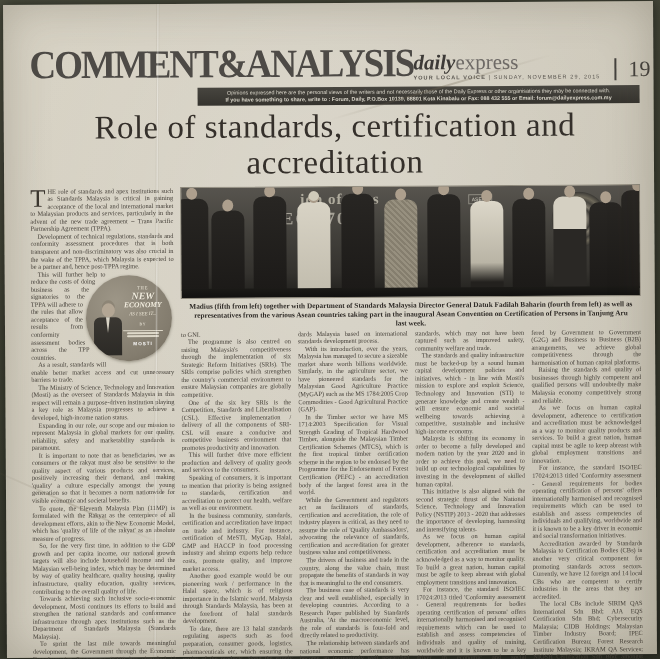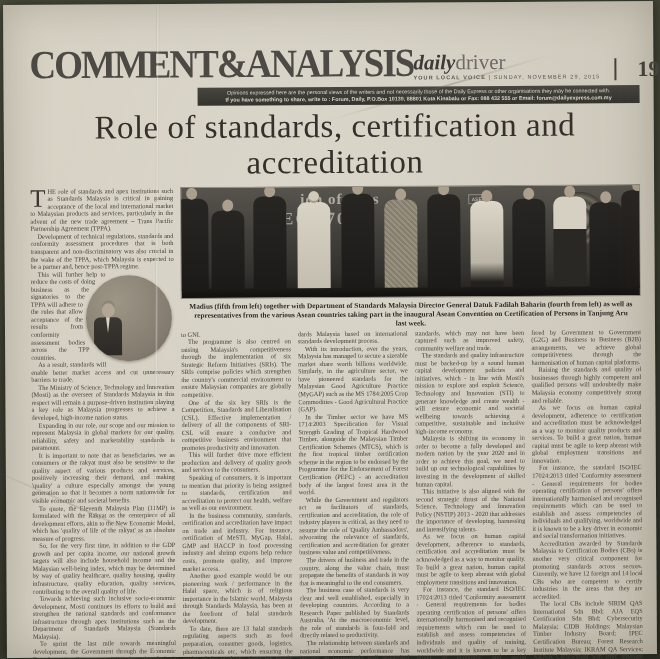--- a/index.html
+++ b/index.html
@@ -26,21 +26,21 @@
   
   .hdr{display:flex;align-items:flex-end;height:46px;}
   .section-title{font-size:37px;font-weight:700;letter-spacing:-2px;color:#4d4a46;
     line-height:36px;transform:scaleY(1.08);transform-origin:bottom left;white-space:nowrap;}
   .masthead{margin-left:auto;margin-right:14px;text-align:left;padding-bottom:2px;}
   .mh-name{font-family:"Liberation Serif",serif;font-size:21px;line-height:20px;color:#4a4744;}
   .mh-name .b{font-weight:700;color:#3d3a37;font-style:italic;}
   .mh-name .l{font-weight:400;color:#6e6a66;}
   .mh-tag{font-family:"Liberation Sans",sans-serif;font-size:5.5px;letter-spacing:1.1px;color:#5a5650;margin-top:2px;white-space:nowrap;}
   .mh-tag .bold{font-weight:700;}
-  .pageno{font-size:22px;font-weight:700;color:#45423e;border-left:2px solid #45423e;padding-left:21px;line-height:22px;margin-bottom:1px;}
+  .pageno{font-size:22px;font-weight:400;color:#45423e;border-left:2px solid #45423e;padding-left:12px;line-height:22px;margin-bottom:1px;}
 
   
   .notice{margin:4px 0 0 168px;background:linear-gradient(180deg,#47453f,#35332e);
     color:#d8d4c8;font-family:"Liberation Sans",sans-serif;font-size:5.4px;line-height:6.8px;
     text-align:center;padding:2px 6px;}
   .notice .em{font-weight:700;}
 
   
   .headline{text-align:center;font-size:33px;line-height:36px;color:#35302b;
     letter-spacing:.5px;margin-top:3px;font-weight:400;}
@@ -109,21 +109,21 @@
 </style>
 </head>
 <body>
 
 <div class="paper">
   <div class="page">
 
     <div class="hdr">
       <div class="section-title">COMMENT&amp;ANALYSIS</div>
       <div class="masthead">
-        <div class="mh-name"><span class="b">daily</span><span class="l">driver</span></div>
+        <div class="mh-name"><span class="b">daily</span><span class="l">express</span></div>
         <div class="mh-tag"><span class="bold">YOUR LOCAL VOICE</span><span> | SUNDAY, NOVEMBER 29, 2015</span></div>
       </div>
       <div class="pageno">19</div>
     </div>
 
     <div class="notice">
       <div>Opinions expressed here are the personal views of the writers and not necessarily those of the Daily Express or other organisations they may be connected with.</div>
       <div class="em">If you have something to share, write to : Forum, Daily, P.O.Box 10139, 88801 Kota Kinabalu or Fax: 088 432 555 or Email: forum@dailyexpress.com.my</div>
     </div>
 
@@ -132,20 +132,31 @@
     <div class="content">
 
       <div class="col col1">
         <p class="noind"><span class="dropcap">T</span><span>HE role of standards and apex institutions such as Standards Malaysia is critical in gaining acceptance of the local and international market to Malaysian products and services, particularly in the advent of the new trade agreement – Trans Pacific Partnership Agreement (TPPA).</span></p>
         <p>Development of technical regulations, standards and conformity assessment procedures that is both transparent and non-discriminatory was also crucial in the wake of the TPPA, which Malaysia is expected to be a partner and, hence post-TPPA regime.</p>
         <div class="badge-wrap">
           <div class="badge">
             <div class="badge-man">
               <div class="head"></div>
               <div class="torso"></div>
+            </div>
+            <div class="badge-txt">
+              <div class="bt-the">THE</div>
+              <div class="bt-new">NEW</div>
+              <div class="bt-econ">ECONOMY</div>
+              <div class="bt-see">AS I SEE IT...</div>
+              <div class="bt-by">BY</div>
+              <div class="bt-bar"></div>
+              <div class="bt-bar s"></div>
+              <div class="bt-bar s"></div>
+              <div class="bt-logo">MOSTI</div>
             </div>
           </div>
         </div>
         <p>This will further help to reduce the costs of doing business as the signatories to the TPPA will adhere to the rules that allow acceptance of the results from conformity assessment bodies across the TPP countries.</p>
         <p>As a result, standards will enable better market access and cut unnecessary barriers to trade.</p>
         <p>The Ministry of Science, Technology and Innovation (Mosti) as the overseer of Standards Malaysia in this respect will remain a purpose-driven institution playing a key role as Malaysia progresses to achieve a developed, high-income nation status.</p>
         <p>Expanding in our role, our scope and our mission to represent Malaysia in global markets for our quality, reliability, safety and marketability standards is paramount.</p>
         <p>It is important to note that as beneficiaries, we as consumers or the rakyat must also be sensitive to the quality aspect of various products and services, positively increasing their demand, and making 'quality' a culture especially amongst the young generation so that it becomes a norm nationwide for visible economic and societal benefits.</p>
         <p>To quote, the Eleventh Malaysia Plan (11MP) is formulated with the Rakyat as the centerpiece of all development efforts, akin to the New Economic Model, which has 'quality of life of the rakyat' as an absolute measure of progress.</p>
         <p>So, for the very first time, in addition to the GDP growth and per capita income, our national growth targets will also include household income and the Malaysian well-being index, which may be determined by way of quality healthcare, quality housing, quality infrastructure, quality education, quality services, contributing to the overall quality of life.</p>

